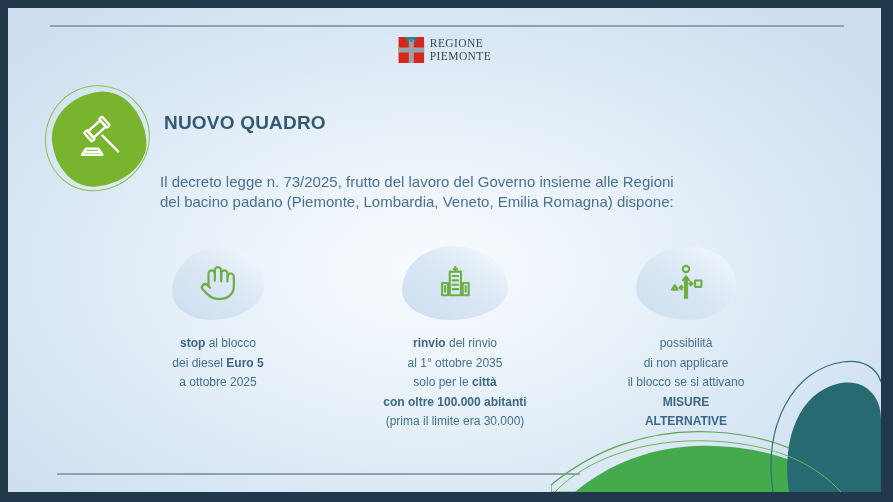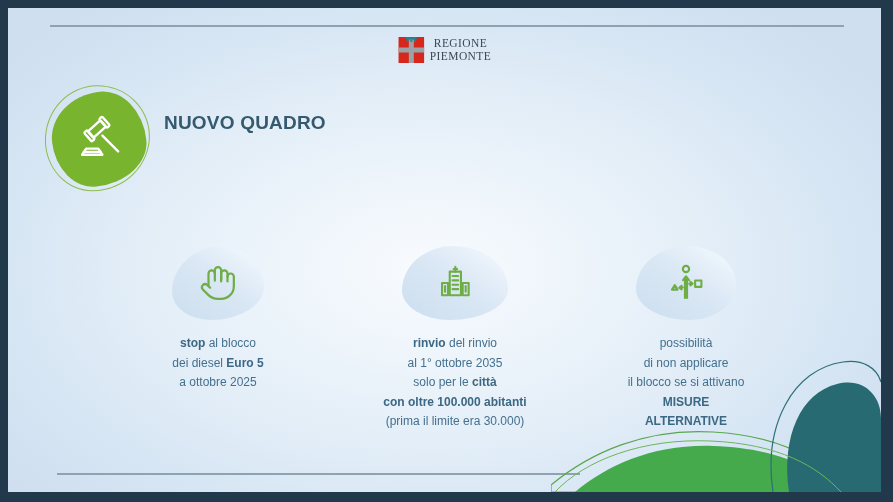--- a/index.html
+++ b/index.html
@@ -22,21 +22,21 @@
   }
 
   .rule { position:absolute; height:2px; background:#8ea3b2; }
   .rule.top { left:42px; top:17px; width:794px; }
   .rule.bottom { left:49px; top:465px; width:523px; }
 
   
   .logo { position:absolute; top:29px; left:50%; transform:translateX(-50%);
           display:flex; align-items:center; gap:6px; }
   .logo-text { font-family:"Liberation Serif", serif; font-size:11.5px; line-height:13px;
-               color:#3b4754; letter-spacing:.4px;text-align:center; }
+               color:#3b4754; letter-spacing:.4px; }
 
   
   .header-blob {
     position:absolute; left:44px; top:84px; width:94px; height:94px;
     background:#79b42f;
     border-radius:56% 44% 58% 42% / 48% 56% 44% 52%;
     transform:rotate(-6deg);
     display:flex; align-items:center; justify-content:center;
   }
   .header-blob::after {
@@ -114,20 +114,24 @@
         <line x1="27" y1="19" x2="41" y2="33"></line>
         <path d="M9 36 L12.6 30.5 H23.4 L27 36 Z"></path>
         <line x1="10.6" y1="33.4" x2="25.4" y2="33.4"></line>
       </svg>
     </div>
 
     <h1 class="title">
       <span>NUOVO QUADRO</span><br>
     </h1>
 
+    <p class="intro">
+      <span>Il decreto legge n. 73/2025, frutto del lavoro del Governo insieme alle Regioni</span><br>
+      <span>del bacino padano (Piemonte, Lombardia, Veneto, Emilia Romagna) dispone:</span>
+    </p>
 
     <div class="col c1">
       <div class="icon-blob">
         <svg width="38" height="38" viewBox="0 0 24 24" fill="none" stroke="#6fad45" stroke-width="1.4" stroke-linecap="round" stroke-linejoin="round" aria-hidden="true">
           <path d="M18 11V6a2 2 0 0 0-4 0v5"></path>
           <path d="M14 10V4a2 2 0 0 0-4 0v2"></path>
           <path d="M10 10.5V6a2 2 0 0 0-4 0v8"></path>
           <path d="M18 8a2 2 0 1 1 4 0v6a8 8 0 0 1-8 8h-2c-2.8 0-4.5-.86-5.99-2.34l-3.6-3.6a2 2 0 0 1 2.83-2.82L7 15"></path>
         </svg>
       </div>

